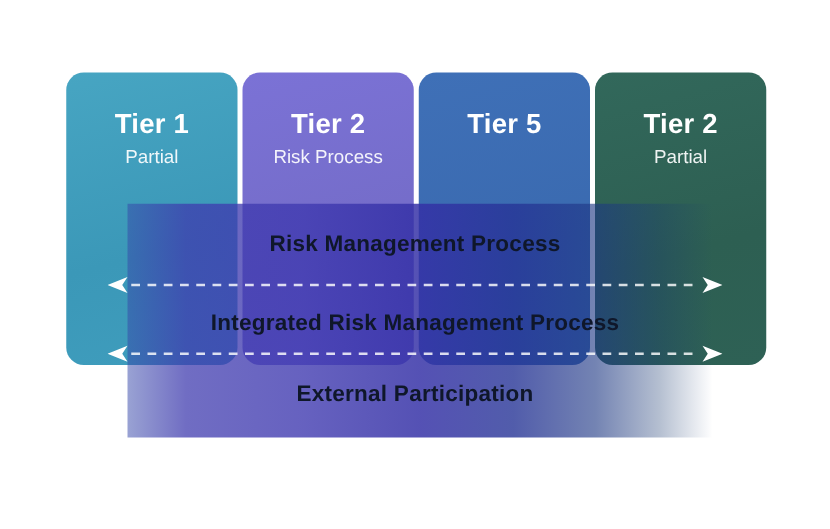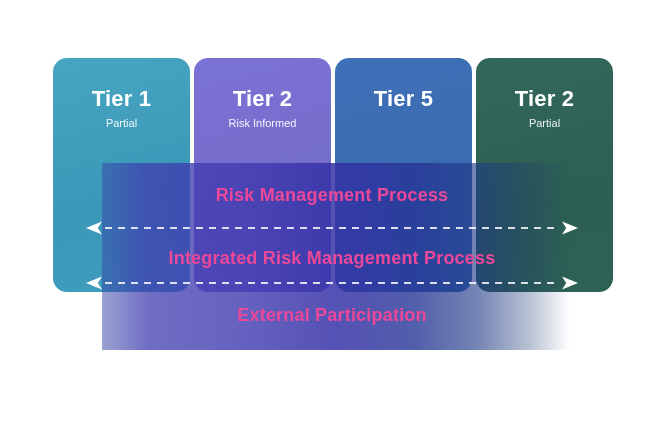--- a/index.html
+++ b/index.html
@@ -23,21 +23,21 @@
   .tier-4{left:476px;background:linear-gradient(165deg,#32685b 0%,#2d5f52 60%,#2e6155 100%);}
   .tier-title{
     margin-top:28px;
     font-size:22px;
     font-weight:700;
     letter-spacing:.2px;
     line-height:26px;
   }
   .tier-sub{
     margin-top:5px;
-    font-size:11px;
+    font-size:15px;
     font-weight:400;
     color:rgba(255,255,255,0.92);
   }
   .band{
     position:absolute;
     left:102px;top:163px;
     width:468px;height:187px;
     background:linear-gradient(90deg,
       rgba(52,70,168,0.50) 0%,
       rgba(62,58,174,0.74) 10%,
@@ -45,21 +45,21 @@
       rgba(52,48,166,0.84) 50%,
       rgba(38,52,150,0.80) 66%,
       rgba(30,56,132,0.62) 80%,
       rgba(26,58,112,0.32) 91%,
       rgba(26,58,112,0.0) 100%);
   }
   .band-row{
     position:absolute;
     left:0;width:664px;
     text-align:center;
-    color:#ec4899;
+    color:#0f172a;
     font-size:18px;
     font-weight:700;
     letter-spacing:.2px;
     line-height:22px;
   }
   .band-row-1{top:184px;}
   .band-row-2{top:247px;}
   .band-row-3{top:304px;}
   .arrow{
     position:absolute;
@@ -72,21 +72,21 @@
 <body>
 
 <div id="canvas">
 
   <div class="tier-col tier-1">
     <div class="tier-title">Tier 1</div>
     <div class="tier-sub">Partial</div>
   </div>
   <div class="tier-col tier-2">
     <div class="tier-title">Tier 2</div>
-    <div class="tier-sub">Risk Informed</div>
+    <div class="tier-sub">Risk Process</div>
   </div>
   <div class="tier-col tier-3">
     <div class="tier-title">Tier 5</div>
   </div>
   <div class="tier-col tier-4">
     <div class="tier-title">Tier 2</div>
     <div class="tier-sub">Partial</div>
   </div>
 
   <div class="band"></div>

